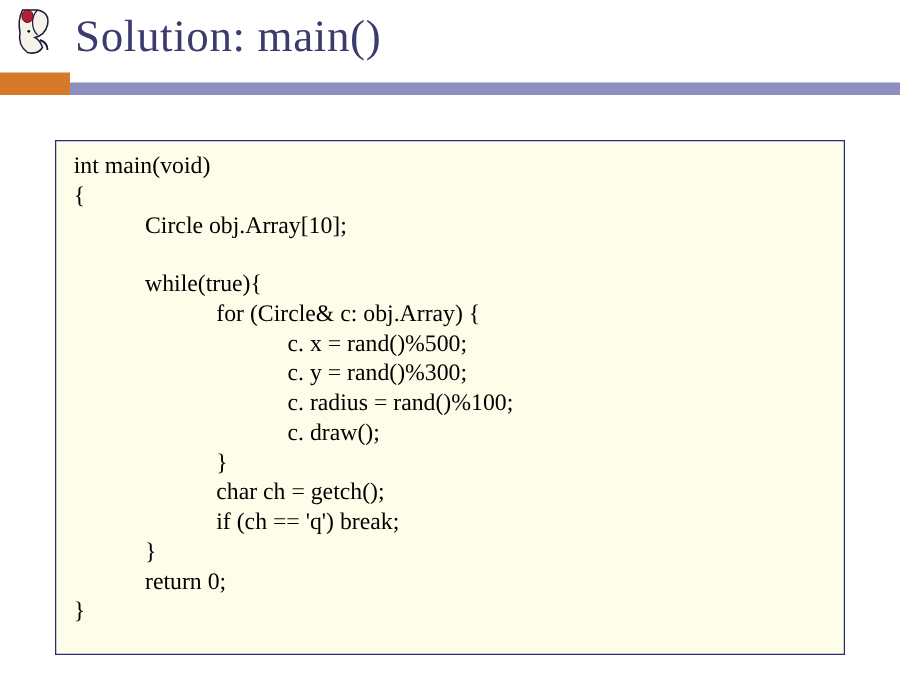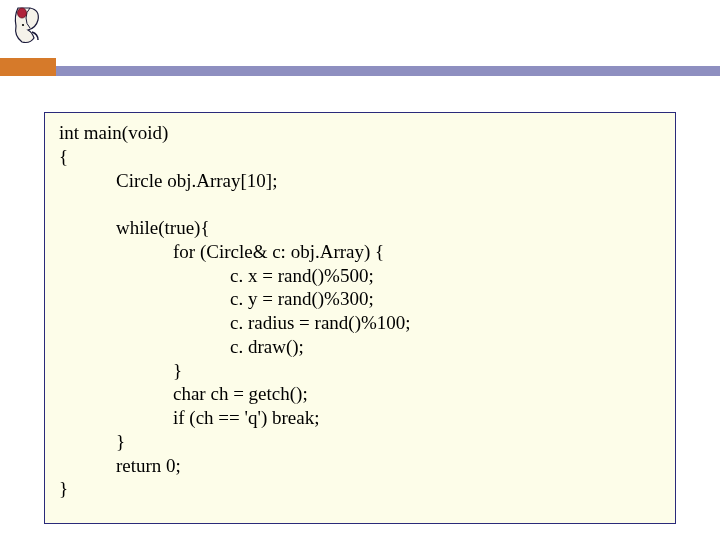--- a/index.html
+++ b/index.html
@@ -69,20 +69,21 @@
 <div class="slide-header">
   <div class="logo">
     <svg viewBox="0 0 46 44" width="46" height="44">
       <path d="M10 6 Q6 14 8 24 Q6 34 14 40 Q22 42 26 36 Q24 30 20 28 Q28 26 30 18 Q32 8 22 6 Z" fill="#f5f2ea" stroke="#1a1a3a" stroke-width="1.2"></path>
       <path d="M22 6 Q18 10 18 16 Q18 22 22 26" fill="none" stroke="#1a1a3a" stroke-width="1"></path>
       <ellipse cx="14" cy="11" rx="4.5" ry="5" fill="#b0223b" stroke="#5a0d1c" stroke-width="0.8"></ellipse>
       <circle cx="15" cy="23" r="1.1" fill="#000"></circle>
       <path d="M24 30 Q30 32 30 38" fill="none" stroke="#1a1a3a" stroke-width="1.5"></path>
     </svg>
   </div>
+  <h1 class="title">Solution: main()</h1>
 </div>
 
 <div class="accent-row">
   <div class="accent-orange"></div>
   <div class="accent-purple"></div>
 </div>
 
 <div class="content-wrap">
   <div class="code-box">
     <pre>int main(void)

